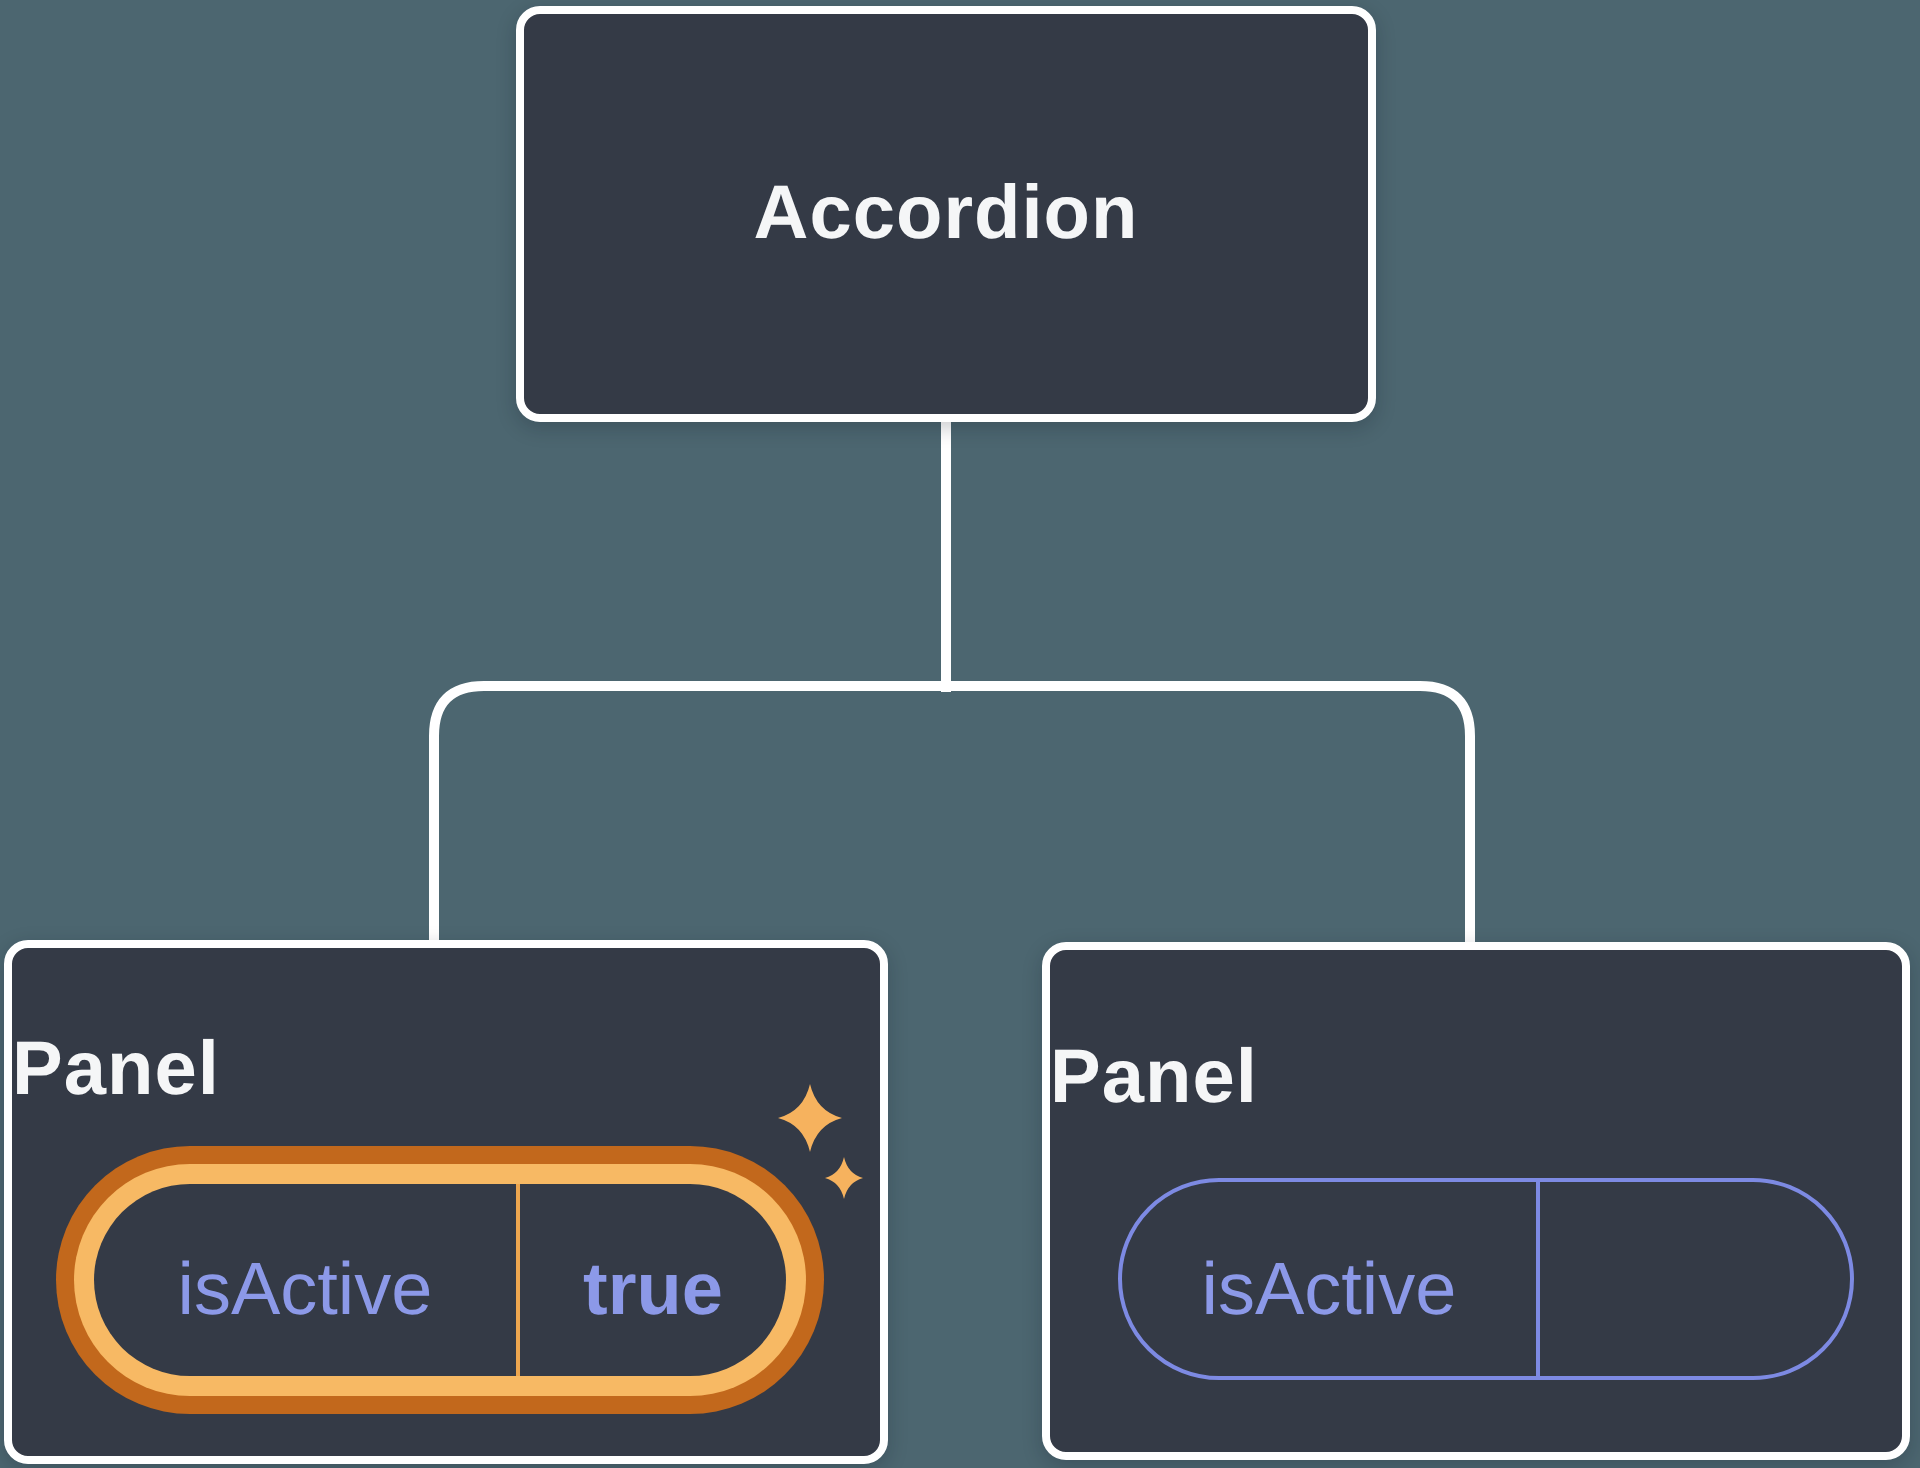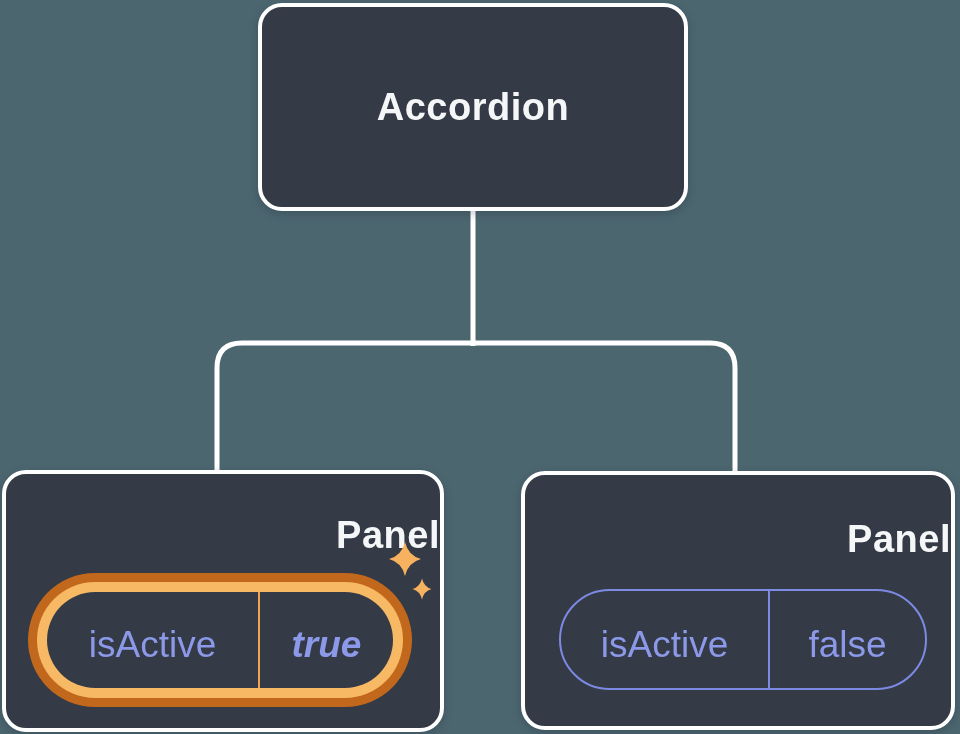--- a/index.html
+++ b/index.html
@@ -12,31 +12,31 @@
   #canvas{
     position:relative; width:960px; height:734px; overflow:hidden;
     background:var(--background);
     font-family:"Liberation Sans", sans-serif;
   }
   #connector-svg{position:absolute; left:0; top:0; z-index:0;}
   .node{
     position:absolute; box-sizing:border-box; z-index:1;
     background:var(--node-fill);
     border:4px solid var(--node-border);
-    border-radius:24px;
+    border-radius:12px;
     box-shadow:0 3px 10px rgba(15,20,30,.22);
   }
   #node-accordion{left:258px; top:3px; width:430px; height:208px;
     display:flex; align-items:center; justify-content:center;}
   #node-panel-1{left:2px; top:470px; width:442px; height:262px;}
   #node-panel-2{left:521px; top:471px; width:434px; height:259px;}
   .node-label{
     color:var(--node-text); font-size:38px; font-weight:600; letter-spacing:.5px;
   }
-  .panel-title{text-align:right;}
+  .panel-title{text-align:left;}
   #node-panel-1 .panel-title{margin-top:40px;}
   #node-panel-2 .panel-title{margin-top:43px;}
 
   
   .pill-glow{
     position:absolute; left:22px; top:99px; width:384px; height:134px;
     box-sizing:border-box; padding:9px; border-radius:999px;
     background:var(--highlight-outer);
   }
   .pill-ring{
@@ -57,21 +57,21 @@
     box-sizing:border-box; overflow:hidden;
     border:2.5px solid var(--prop-border); border-radius:999px;
     display:flex; align-items:stretch;
   }
   .pill-plain .cell-name{width:207px;}
   .divider-plain{width:2px; background:var(--prop-border);}
 
   .cell{display:flex; align-items:center; justify-content:center;}
   .cell-value{flex:1;}
   .prop-text{color:var(--prop-text); font-size:37px;margin-top:10px;}
-  .prop-value-active{font-weight:700;font-style:italic;}
+  .prop-value-active{font-weight:700;}
 
   #sparkles{position:absolute; left:378px; top:540px; z-index:3;}
 </style>
 </head>
 <body>
 
 <div id="canvas">
 
   <svg id="connector-svg" width="960" height="734" viewBox="0 0 960 734" aria-hidden="true">
     <path d="M473 205 L473 346" fill="none" style="stroke:var(--node-border)" stroke-width="5"></path>
@@ -104,19 +104,16 @@
     <path d="M44 38.5 Q45.9 46.9 53.5 49 Q45.9 51.1 44 59.5 Q42.1 51.1 34.5 49 Q42.1 46.9 44 38.5 Z" style="fill:var(--sparkle)"></path>
   </svg>
 
   <div class="node" id="node-panel-2">
     <div class="node-label panel-title">Panel</div>
     <div class="pill-plain">
       <div class="cell cell-name">
         <span class="prop-text">isActive</span>
       </div>
       <div class="divider-plain"></div>
-      <div class="cell cell-value">
-        <span class="prop-text">false</span>
-      </div>
     </div>
   </div>
 
 </div>
 
 </body></html>

